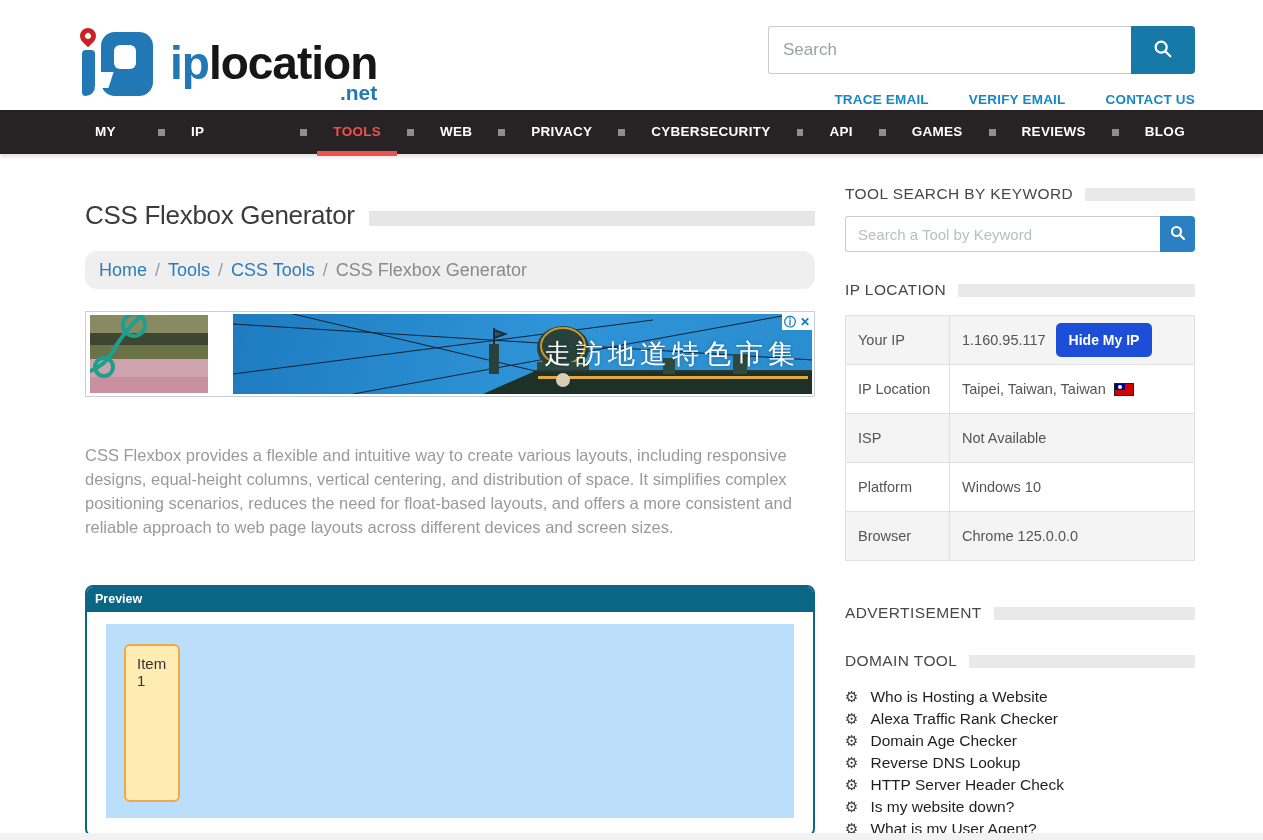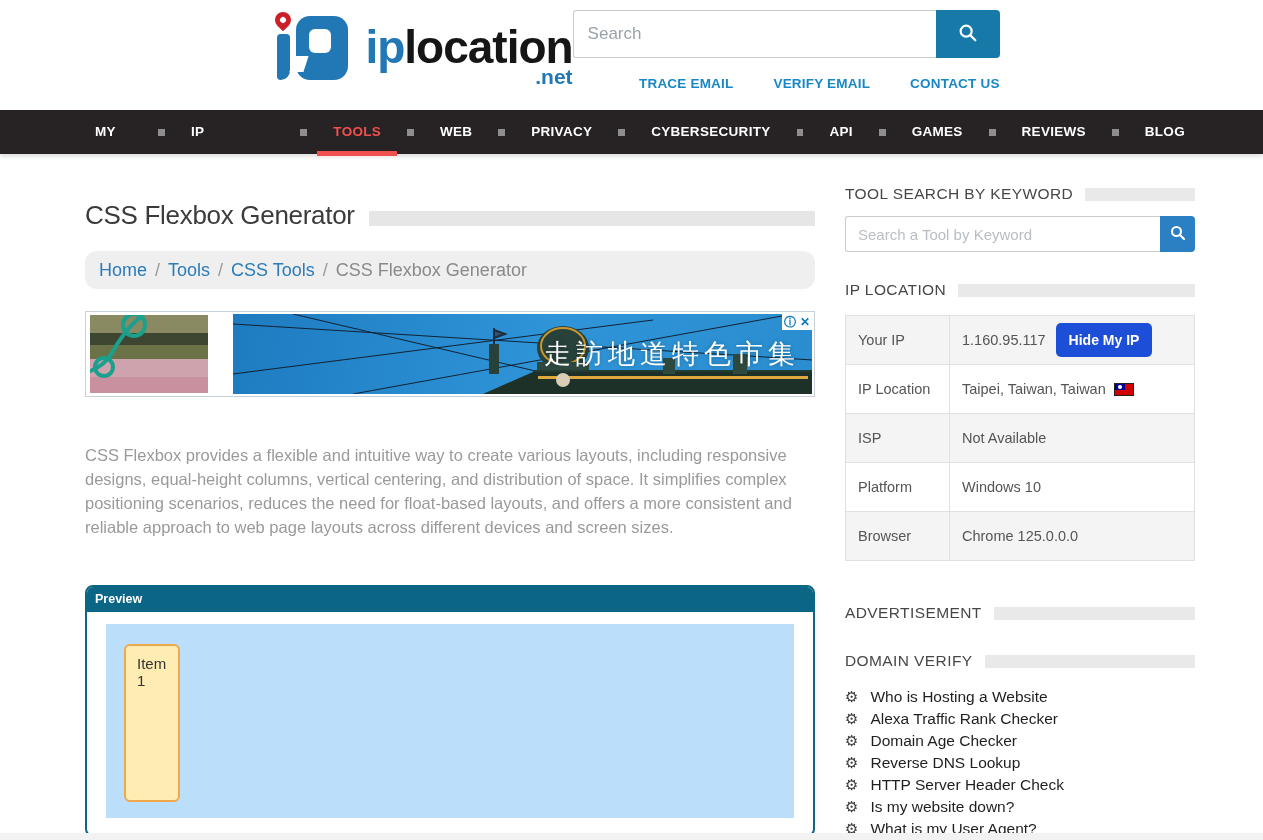--- a/index.html
+++ b/index.html
@@ -2,21 +2,21 @@
 <html><head>
 <meta charset="utf-8">
 <style>
   * { margin:0; padding:0; box-sizing:border-box; }
   html,body { width:1263px; height:840px; overflow:hidden; background:#fff;
     font-family:"Liberation Sans", sans-serif; }
   .container { width:1110px; margin-left:85px; position:relative; }
 
   
   .site-header { height:110px; background:#fff; }
-  .site-header .container { display:flex; justify-content:center; padding-top:10px; }
+  .site-header .container { display:flex; justify-content:space-between; padding-top:26px; }
 
   .logo { display:flex; align-items:flex-start; cursor:pointer; margin-left:-7px; }
   .logo-mark { position:relative; width:88px; height:78px; }
   .pin { position:absolute; left:2px; top:2px; width:16px; height:16px; background:#cc2027;
     border-radius:50% 50% 50% 0; transform:rotate(-45deg); }
   .pin::after { content:""; position:absolute; left:5px; top:5px; width:6px; height:6px;
     background:#fff; border-radius:50%; }
   .i-stem { position:absolute; left:4px; top:24px; width:13px; height:46px; background:#2178b4;
     border-radius:4px 4px 10px 4px; }
   .p-shape { position:absolute; left:23px; top:6px; width:52px; height:64px; background:#2178b4;
@@ -299,21 +299,21 @@
         </tr>
       </tbody>
     </table>
 
     <h3 class="side-heading adv-heading">
       <span>ADVERTISEMENT</span>
       <span class="bar"></span>
     </h3>
 
     <h3 class="side-heading">
-      <span>DOMAIN VERIFY</span>
+      <span>DOMAIN TOOL</span>
       <span class="bar"></span>
     </h3>
     <ul class="domain-tools">
       <li>
           <span class="gear">⚙</span>
           <span>Who is Hosting a Website</span>
         </li>
       <li>
           <span class="gear">⚙</span>
           <span>Alexa Traffic Rank Checker</span>

